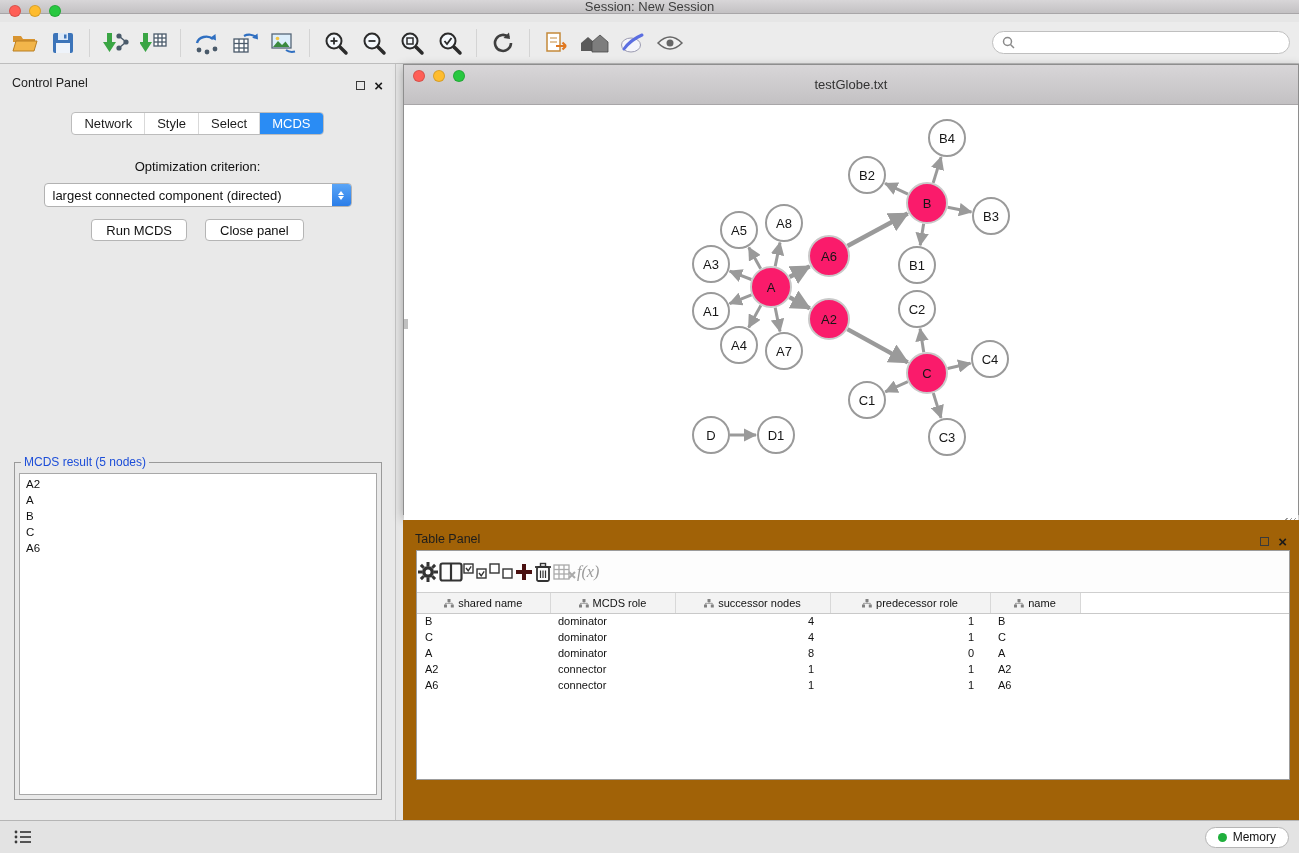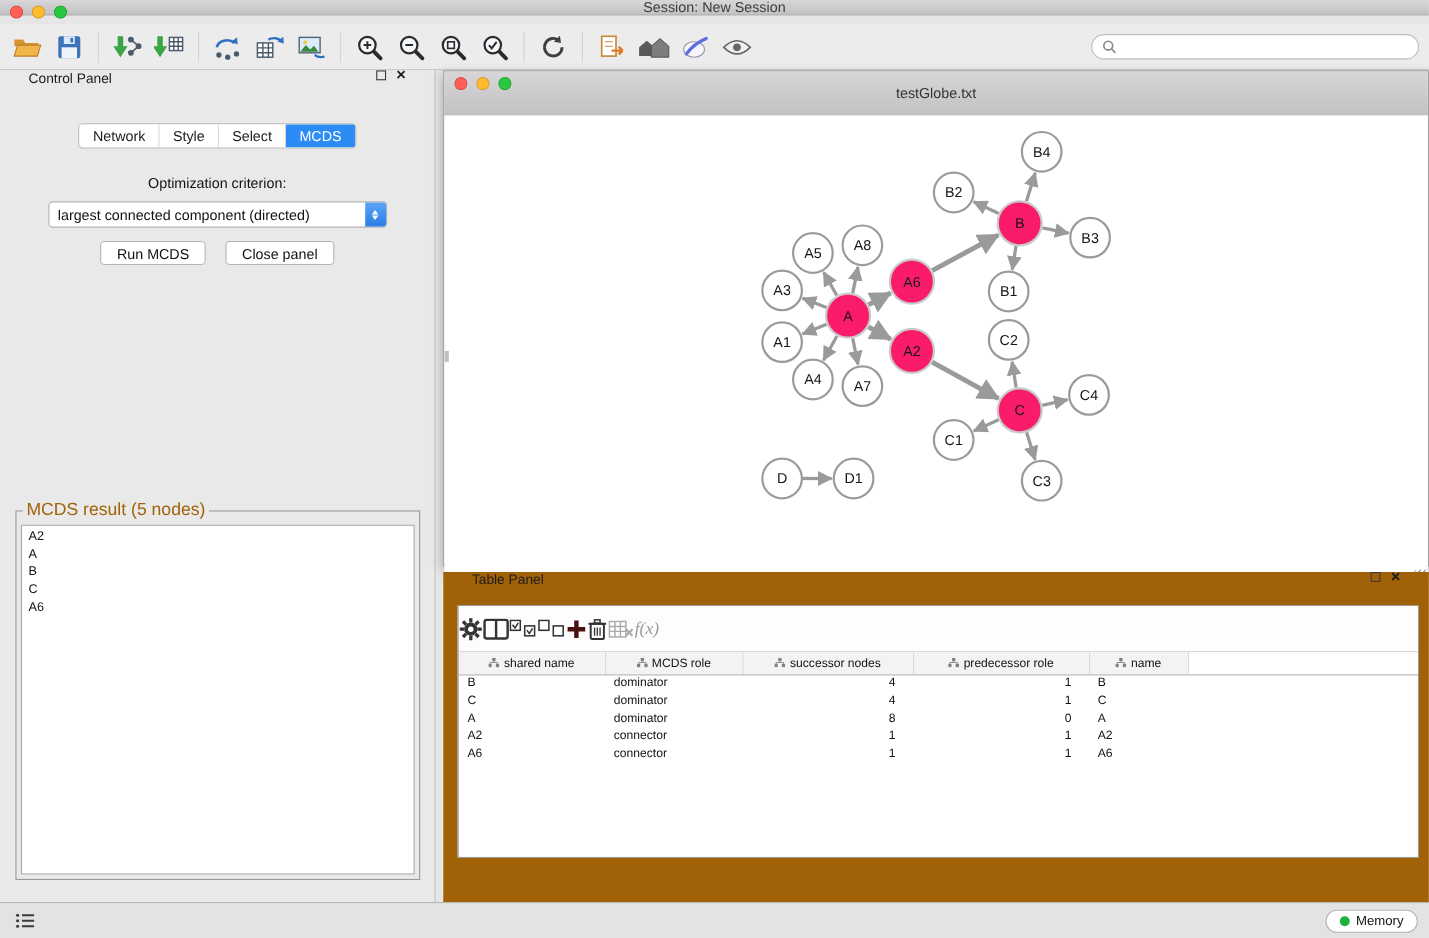--- a/index.html
+++ b/index.html
@@ -18,39 +18,39 @@
   .tb-icon{width:38px;height:36px;display:flex;align-items:center;justify-content:center;cursor:pointer}
   .tb-sep{width:1px;height:28px;background:#d4d4d4;margin:0 7px}
   .searchbox{position:absolute;right:9px;top:9px;width:298px;height:23px;background:#fff;border:1px solid #bfbfbf;border-radius:12px;display:flex;align-items:center;padding:0 9px;gap:5px}
   .searchbox input{border:none;outline:none;flex:1;font-size:12px;background:transparent;font-family:"Liberation Sans",sans-serif}
 
   
   .main{position:absolute;top:64px;left:0;right:0;bottom:33px;background:#e6e6e6}
 
   
   .control-panel{position:absolute;left:0;top:0;width:396px;height:100%;background:#e9e9e9;border-right:1px solid #c4c4c4}
-  .panel-header{height:26px;display:flex;align-items:flex-start;padding:0 26px;font-size:12.5px;color:#1d1d1d}
+  .panel-header{height:26px;display:flex;align-items:flex-end;padding:0 12px;font-size:12.5px;color:#1d1d1d}
   .panel-header .ph-icons{margin-left:auto;display:flex;align-items:center;gap:9px}
   .float-btn{width:9px;height:9px;border:1.5px solid #3a3a3a;display:inline-block;cursor:pointer}
   .close-btn{font-size:15px;font-weight:bold;color:#1a1a1a;line-height:9px;cursor:pointer}
   .seg-row{display:flex;justify-content:center;margin-top:22px}
   .seg{display:inline-flex;background:#fff;border:1px solid #bcbcbc;border-radius:4px;overflow:hidden}
   .seg-tab{padding:3px 12px;font-size:13px;color:#1c1c1c;border-right:1px solid #d9d9d9;cursor:pointer;white-space:nowrap}
   .seg-tab:last-child{border-right:none}
   .seg-tab.active{background:#2a8cf4;color:#fff}
   .opt-label{text-align:center;font-size:13px;color:#111;margin-top:24px}
   .dropdown{width:308px;height:24px;margin:9px auto 0;background:#fff;border:1px solid #b2b2b2;border-radius:4px;display:flex;align-items:center;cursor:pointer;position:relative}
   .dropdown .dd-text{flex:1;font-size:13px;color:#111;padding-left:8px;white-space:nowrap;overflow:hidden}
   .dd-stepper{width:19px;height:22px;background:linear-gradient(#5aa5f7,#2a7de8);border-radius:0 3px 3px 0;display:flex;flex-direction:column;align-items:center;justify-content:center;gap:1px}
   .dd-up{width:0;height:0;border-left:3.5px solid transparent;border-right:3.5px solid transparent;border-bottom:4.5px solid #fff}
   .dd-dn{width:0;height:0;border-left:3.5px solid transparent;border-right:3.5px solid transparent;border-top:4.5px solid #fff}
   .btn-row{display:flex;justify-content:center;gap:18px;margin-top:12px}
   .mac-btn{background:#fff;border:1px solid #b5b5b5;border-radius:4px;height:22px;padding:0 14px;font-size:13px;color:#111;cursor:pointer;font-family:"Liberation Sans",sans-serif}
   .result-fieldset{position:absolute;left:14px;top:391px;width:368px;height:345px;border:1px solid #9a9a9a;padding:4px;background:#e9e9e9}
-  .result-fieldset legend{font-size:16px;color:#a16207;padding:0 3px;margin-left:2px}
+  .result-fieldset legend{font-size:12px;color:#1d4ed8;padding:0 3px;margin-left:2px}
   .result-inner{width:100%;height:100%;background:#fff;border:1px solid #a8a8a8;overflow:auto;padding:2px 0}
   .result-item{font-size:11.5px;color:#111;padding:1px 6px;line-height:14px;cursor:default}
 
   
   .network-window{position:absolute;left:403px;top:0;width:896px;height:451px;background:#fff;border:1px solid #8e8e8e;box-shadow:0 3px 10px rgba(0,0,0,.3)}
   .inner-titlebar{height:40px;background:linear-gradient(#d8d6d8,#c3c1c3);border-bottom:1px solid #a8a6a8;display:flex;align-items:center;justify-content:center;position:relative}
   .inner-title{font-size:13px;color:#333}
   .canvas-wrap{position:relative;width:100%;height:427px;background:#fff;overflow:hidden}
   .edge-mark-left{position:absolute;left:0;top:50%;width:4px;height:10px;background:#c0c0c0}
   .edge-mark-bottom{position:absolute;bottom:0;left:50%;width:10px;height:4px;background:#c0c0c0}

